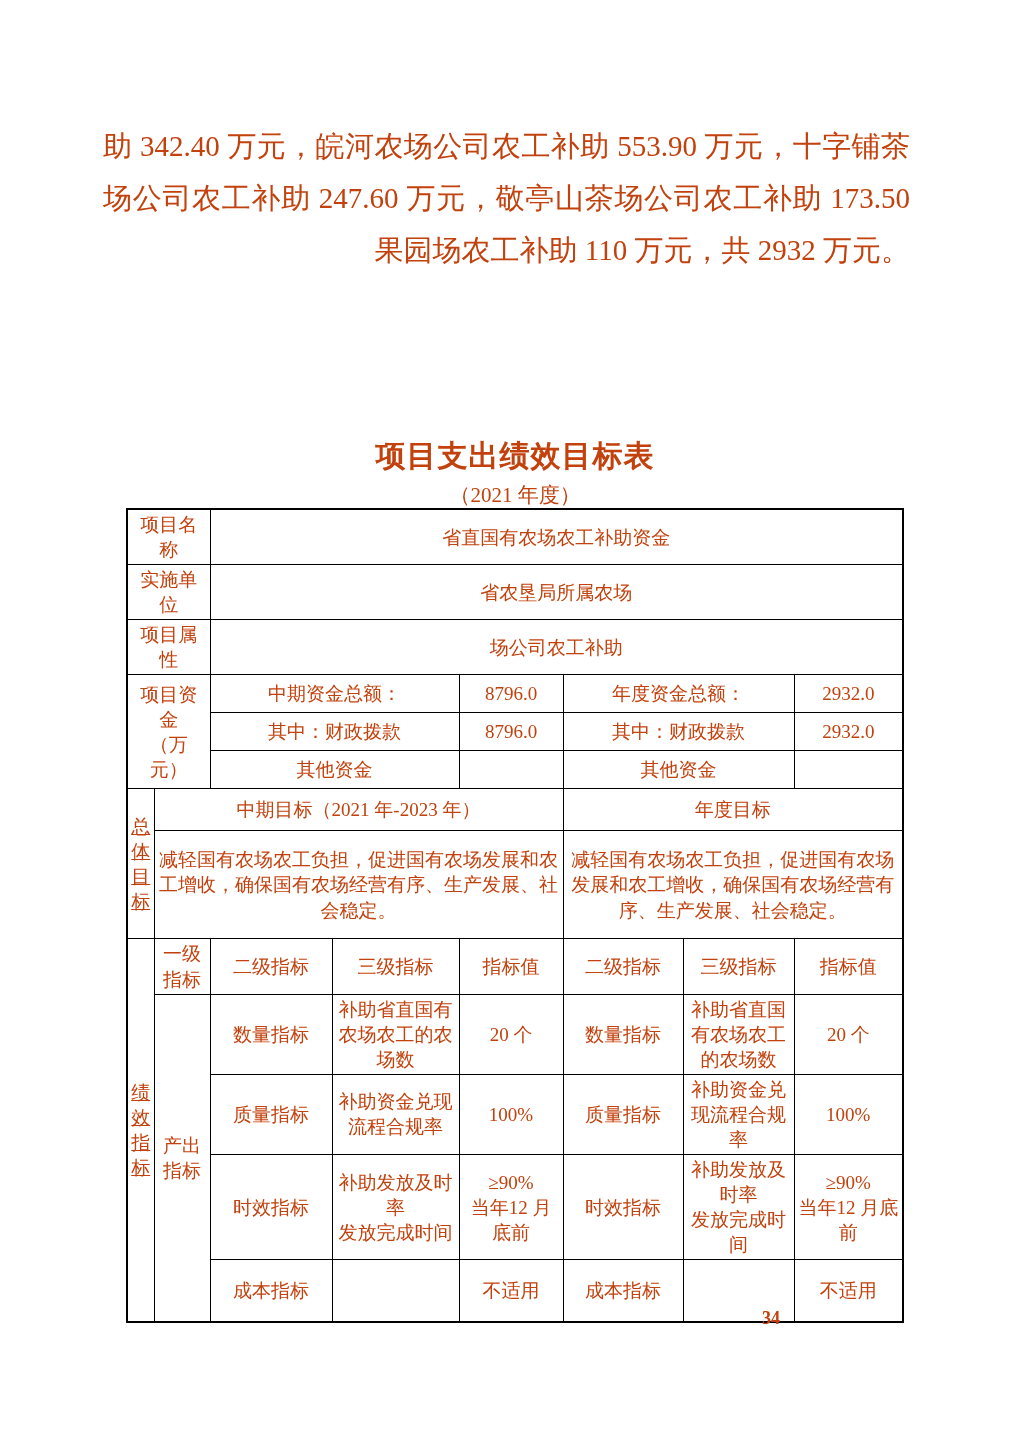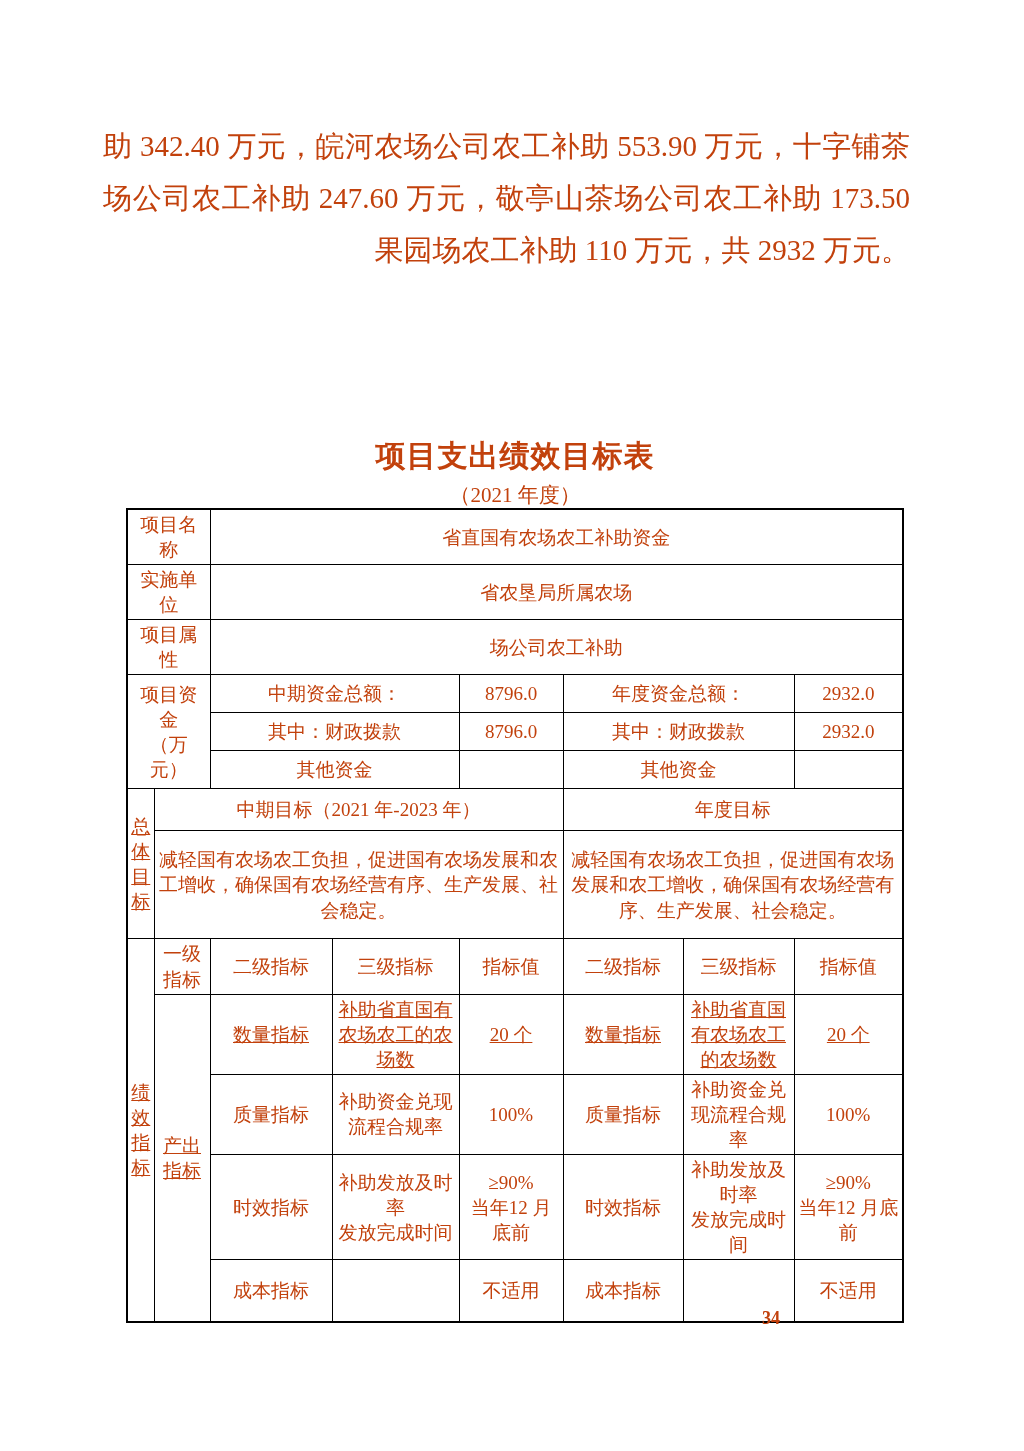--- a/index.html
+++ b/index.html
@@ -89,21 +89,21 @@
     text-decoration: underline;
   }
   .c-vert-top { vertical-align: top; padding-top: 8px; margin-left: 29px; }
   .c-label { font-size: 19px; padding: 2px 1px; }
 
   .r-info td   { height: 42px; }
   .r-fund td   { height: 38px; }
   .r-goal-h td { height: 42px; }
   .r-goal-t td { height: 108px; }
   .r-perf-h td { height: 54px; }
-  .r-quant td  { height: 76px; text-decoration: underline; }
+  .r-quant td  { height: 76px; }
   .r-qual td   { height: 75px; }
   .r-time td   { height: 104px; }
   .r-cost td   { height: 62px; }
 
   .page-num {
     position: absolute;
     left: 762px;
     top: 1308px;
     font-size: 18px;
     font-weight: bold;

